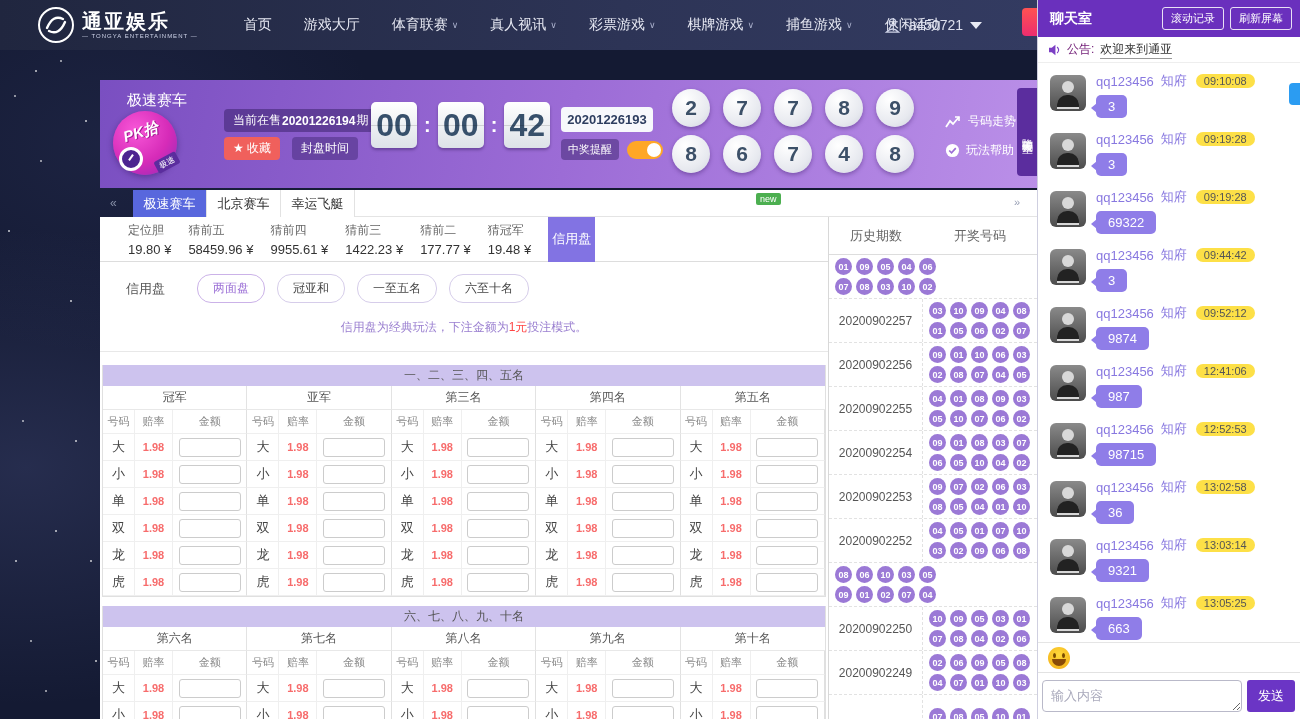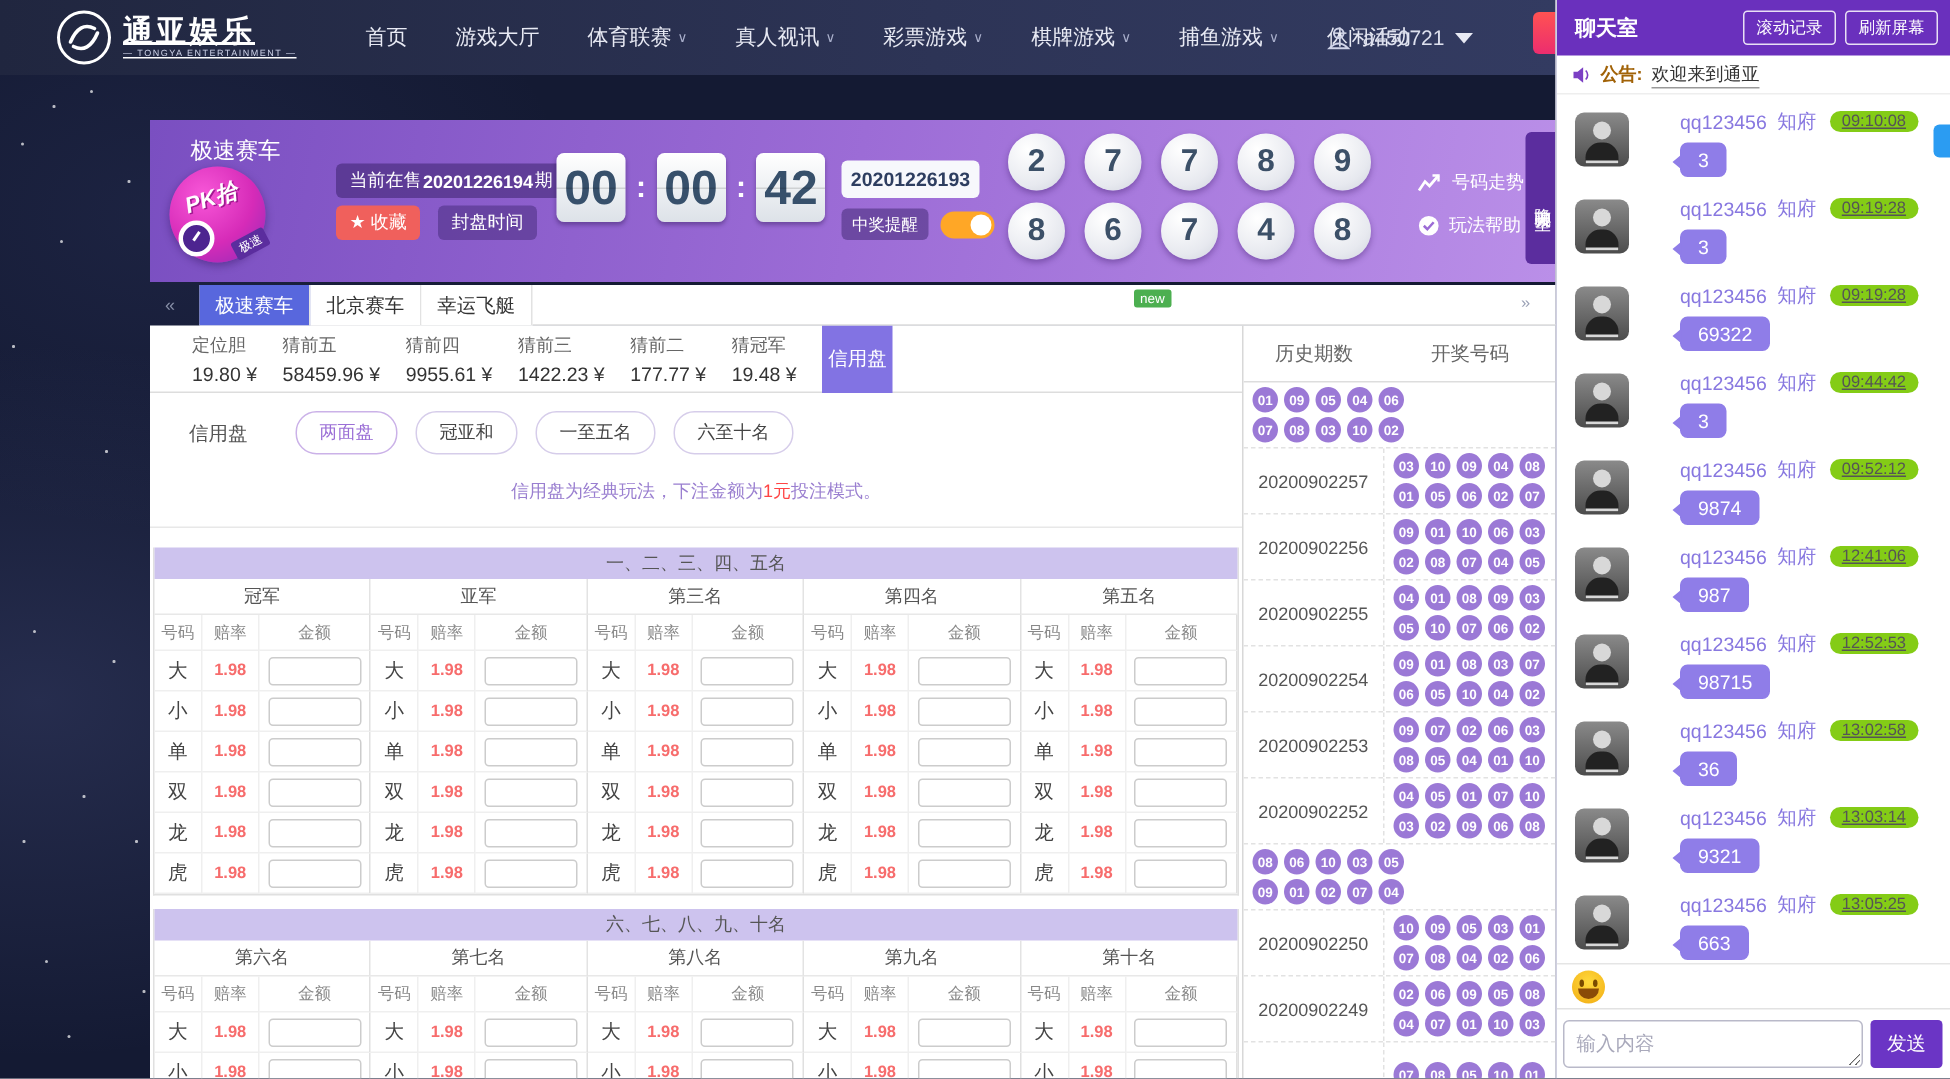--- a/index.html
+++ b/index.html
@@ -9,21 +9,21 @@
          background: radial-gradient(ellipse 500px 340px at 2% 65%, rgba(120,130,200,.18), transparent 70%),
                      radial-gradient(ellipse 400px 300px at 8% 20%, rgba(90,100,170,.12), transparent 70%), #141a33; }
   .star { position:absolute; background:#fff; border-radius:50%; }
 
   
   .topnav { position:absolute; left:0; top:0; width:1037px; height:50px;
             background:linear-gradient(90deg,#20263f,#2d3456 60%,#333b61); display:flex; align-items:center; }
   .logo { display:flex; align-items:center; margin-left:38px; }
   .logo-mark { width:36px; height:36px; border:2px solid #fff; border-radius:50%; position:relative; flex:0 0 auto; }
   .logo-mark svg { position:absolute; left:3px; top:3px; }
-  .logo-txt { margin-left:8px; color:#fff;text-decoration:underline; }
+  .logo-txt { margin-left:8px; color:#fff; }
   .logo-title { font-size:20px; font-weight:bold; letter-spacing:2px; line-height:20px; }
   .logo-sub { font-size:6px; letter-spacing:1px; color:#cdd2e8; margin-top:2px; }
   .nav-menu { display:flex; align-items:center; margin-left:30px; }
   .nav-item { color:#e8eaf4; font-size:14px; margin:0 16px; cursor:pointer; white-space:nowrap; display:flex; align-items:center; }
   .nav-item .dd { font-size:9px; color:#aab0cc; margin-left:4px; }
   .nav-user { position:absolute; right:55px; top:0; height:50px; display:flex; align-items:center; color:#dde0ee; font-size:14px; cursor:pointer; }
   .nav-user svg { margin-right:6px; }
   .nav-user .caret { width:0; height:0; border-left:6px solid transparent; border-right:6px solid transparent; border-top:7px solid #e8eaf4; margin-left:7px; }
   .red-tag { position:absolute; left:1022px; top:8px; width:15px; height:28px; border-radius:4px 0 0 4px;
              background:linear-gradient(180deg,#ff5252,#ec2d6f); }
@@ -124,31 +124,31 @@
            display:flex; align-items:center; justify-content:center; margin-right:4px; }
 
   
   .chat { position:absolute; left:1037px; top:0; width:263px; height:719px; background:#fff; border-left:1px solid #cfcfe0;
           display:flex; flex-direction:column; }
   .chat-header { height:37px; background:#6a30bd; display:flex; align-items:center; padding:0 8px 0 12px; flex:0 0 auto; }
   .chat-title { color:#fff; font-size:14px; font-weight:bold; flex:1; }
   .chat-hbtn { border:1px solid rgba(255,255,255,.85); border-radius:3px; color:#fff; font-size:11px; padding:3px 8px; margin-left:6px; background:transparent; cursor:pointer; white-space:nowrap; }
   .chat-notice { height:26px; display:flex; align-items:center; padding:0 10px; border-bottom:1px solid #eee; flex:0 0 auto; }
   .chat-notice svg { margin-right:5px; }
-  .notice-label { color:#a16207; font-size:12px; font-weight:bold; margin-right:6px; }
+  .notice-label { color:#701a75; font-size:12px; font-weight:normal; margin-right:6px; }
   .notice-text { color:#333; font-size:12px; border-bottom:1px solid #999; }
   .chat-msgs { flex:1; overflow:hidden; padding:10px 12px 0 12px; }
-  .msg { position:relative; padding-left:70px; min-height:44px; margin-bottom:13px; }
+  .msg { position:relative; padding-left:46px; min-height:44px; margin-bottom:13px; }
   .avatar { position:absolute; left:0; top:2px; width:36px; height:36px; border-radius:6px; background:linear-gradient(#8a8a8a,#4c4c4c); overflow:hidden; }
   .avatar::before { content:""; position:absolute; left:12px; top:6px; width:12px; height:12px; border-radius:50%; background:#d8d8d8; }
   .avatar::after { content:""; position:absolute; left:7px; top:20px; width:22px; height:14px; border-radius:10px 10px 0 0; background:#222; box-shadow:0 -2px 0 #d8d8d8 inset; }
   .msg-top { display:flex; align-items:center; height:16px; }
   .msg-user { color:#8878e0; font-size:13px; }
   .msg-level { color:#8878e0; font-size:13px; margin-left:7px; }
-  .msg-time { background:#84cc16; color:#555; font-size:11px; border-radius:9px; padding:1px 8px; margin-left:9px;text-decoration:underline; }
+  .msg-time { background:#fde047; color:#555; font-size:11px; border-radius:9px; padding:1px 8px; margin-left:9px; }
   .bubble { position:relative; display:inline-block; background:#8f7de8; color:#fff; font-size:13px; border-radius:5px; padding:4px 12px; margin-top:6px; }
   .bubble::before { content:""; position:absolute; left:-5px; top:8px; border-top:5px solid transparent; border-bottom:5px solid transparent; border-right:6px solid #8f7de8; }
   .emoji-row { height:30px; border-top:1px solid #e5e5e5; display:flex; align-items:center; padding-left:10px; flex:0 0 auto; }
   .smiley { width:22px; height:22px; border-radius:50%; background:radial-gradient(circle at 50% 35%,#ffd93b,#f2ac14); position:relative; cursor:pointer; }
   .smiley::before { content:""; position:absolute; left:5px; top:6px; width:3px; height:5px; border-radius:50%; background:#7a4b00; box-shadow:9px 0 0 #7a4b00; }
   .smiley::after { content:""; position:absolute; left:4px; top:12px; width:14px; height:7px; border-radius:0 0 14px 14px; background:#8a4b07; }
   .chat-input-row { display:flex; align-items:center; padding:7px 5px 7px 4px; border-top:1px solid #e2e2e2; flex:0 0 auto; }
   .chat-textarea { flex:1; height:32px; border:1px solid #b9b9c9; border-radius:4px; resize:both; font-size:13px; padding:6px 8px; outline:none; font-family:inherit; color:#333; }
   .chat-textarea::placeholder { color:#a9a9bb; }
   .send-btn { width:48px; height:32px; background:#6b35c5; color:#fff; border:none; border-radius:3px; font-size:13px; margin-left:5px; cursor:pointer; }

